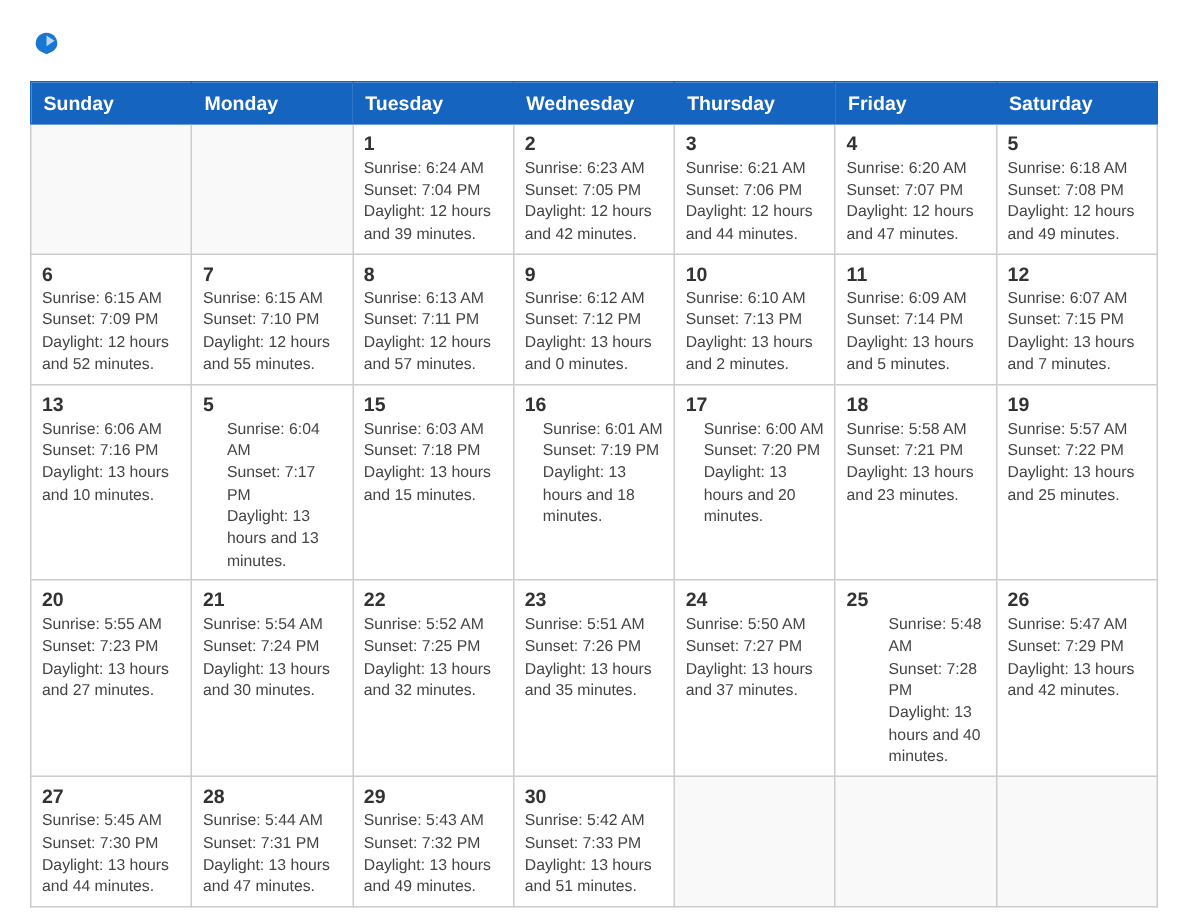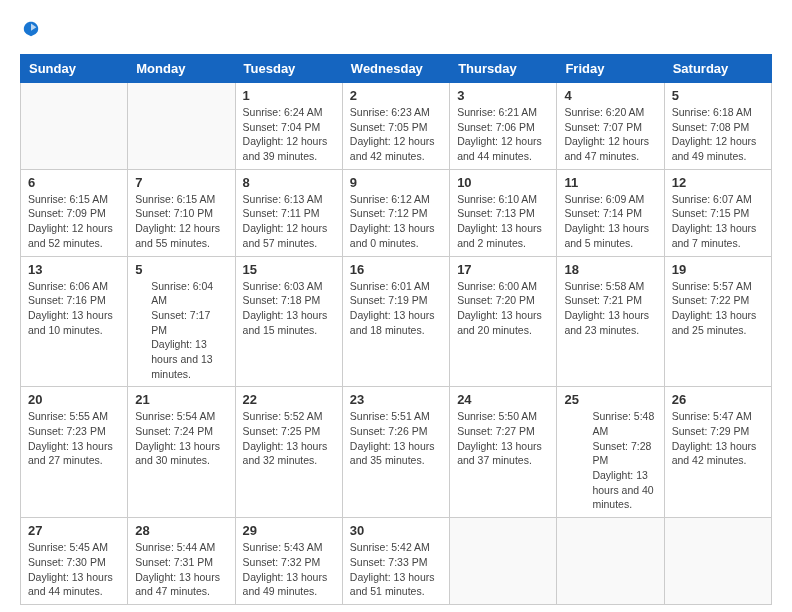--- a/index.html
+++ b/index.html
@@ -213,27 +213,27 @@
 Daylight: 13 hours and 13 minutes.</div>
         </td>
         <td>
           <span class="day-number">15</span>
           <div class="day-info" style="white-space: pre-line;">Sunrise: 6:03 AM
 Sunset: 7:18 PM
 Daylight: 13 hours and 15 minutes.</div>
         </td>
         <td>
           <span class="day-number">16</span>
-          <div class="day-info" style="white-space: pre-line;">Sunrise: 6:01 AM
+          <div class="day-info" style="white-space: pre-line; margin-left: 12px;">Sunrise: 6:01 AM
 Sunset: 7:19 PM
 Daylight: 13 hours and 18 minutes.</div>
         </td>
         <td>
           <span class="day-number">17</span>
-          <div class="day-info" style="white-space: pre-line;">Sunrise: 6:00 AM
+          <div class="day-info" style="white-space: pre-line; margin-left: 12px;">Sunrise: 6:00 AM
 Sunset: 7:20 PM
 Daylight: 13 hours and 20 minutes.</div>
         </td>
         <td>
           <span class="day-number">18</span>
           <div class="day-info" style="white-space: pre-line;">Sunrise: 5:58 AM
 Sunset: 7:21 PM
 Daylight: 13 hours and 23 minutes.</div>
         </td>
         <td>

